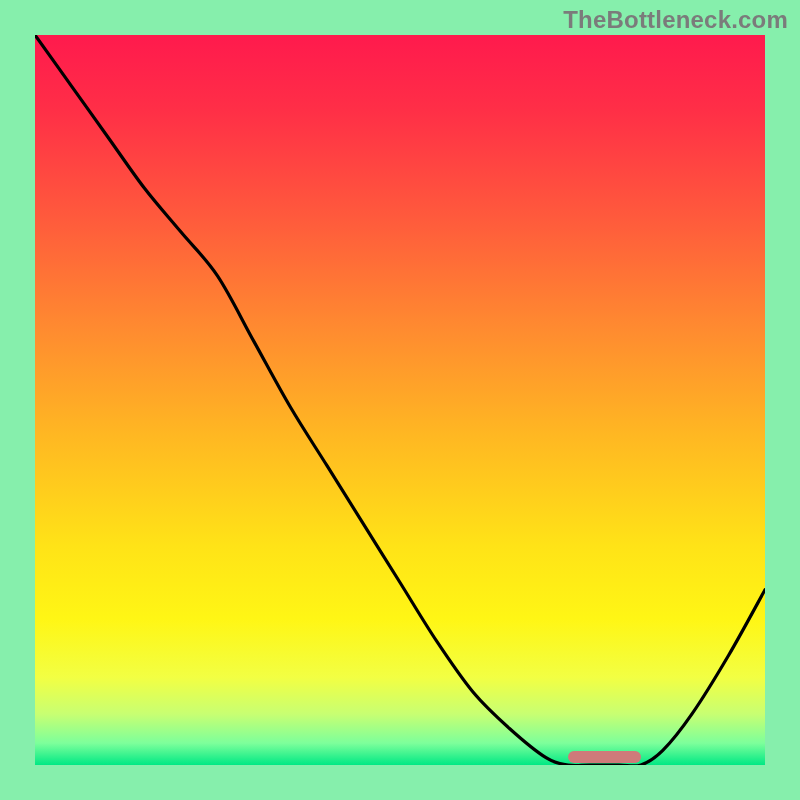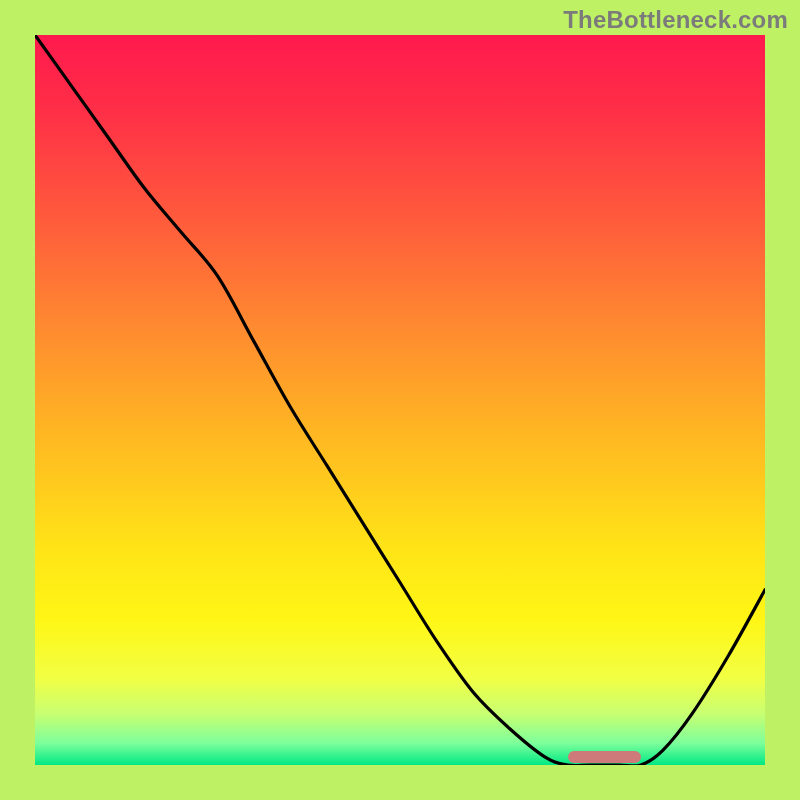--- a/index.html
+++ b/index.html
@@ -10,21 +10,21 @@
     background: #000000;
     overflow: hidden;
     font-family: Arial, Helvetica, sans-serif;
   }
   .frame {
     position: absolute;
     left: 0;
     top: 0;
     width: 800px;
     height: 800px;
-    background: #bef264;
+    background: #86efac;
   }
   .plot-area {
     position: absolute;
     left: 35px;
     top: 35px;
     width: 730px;
     height: 730px;
     overflow: hidden;
   }
   .gradient {

